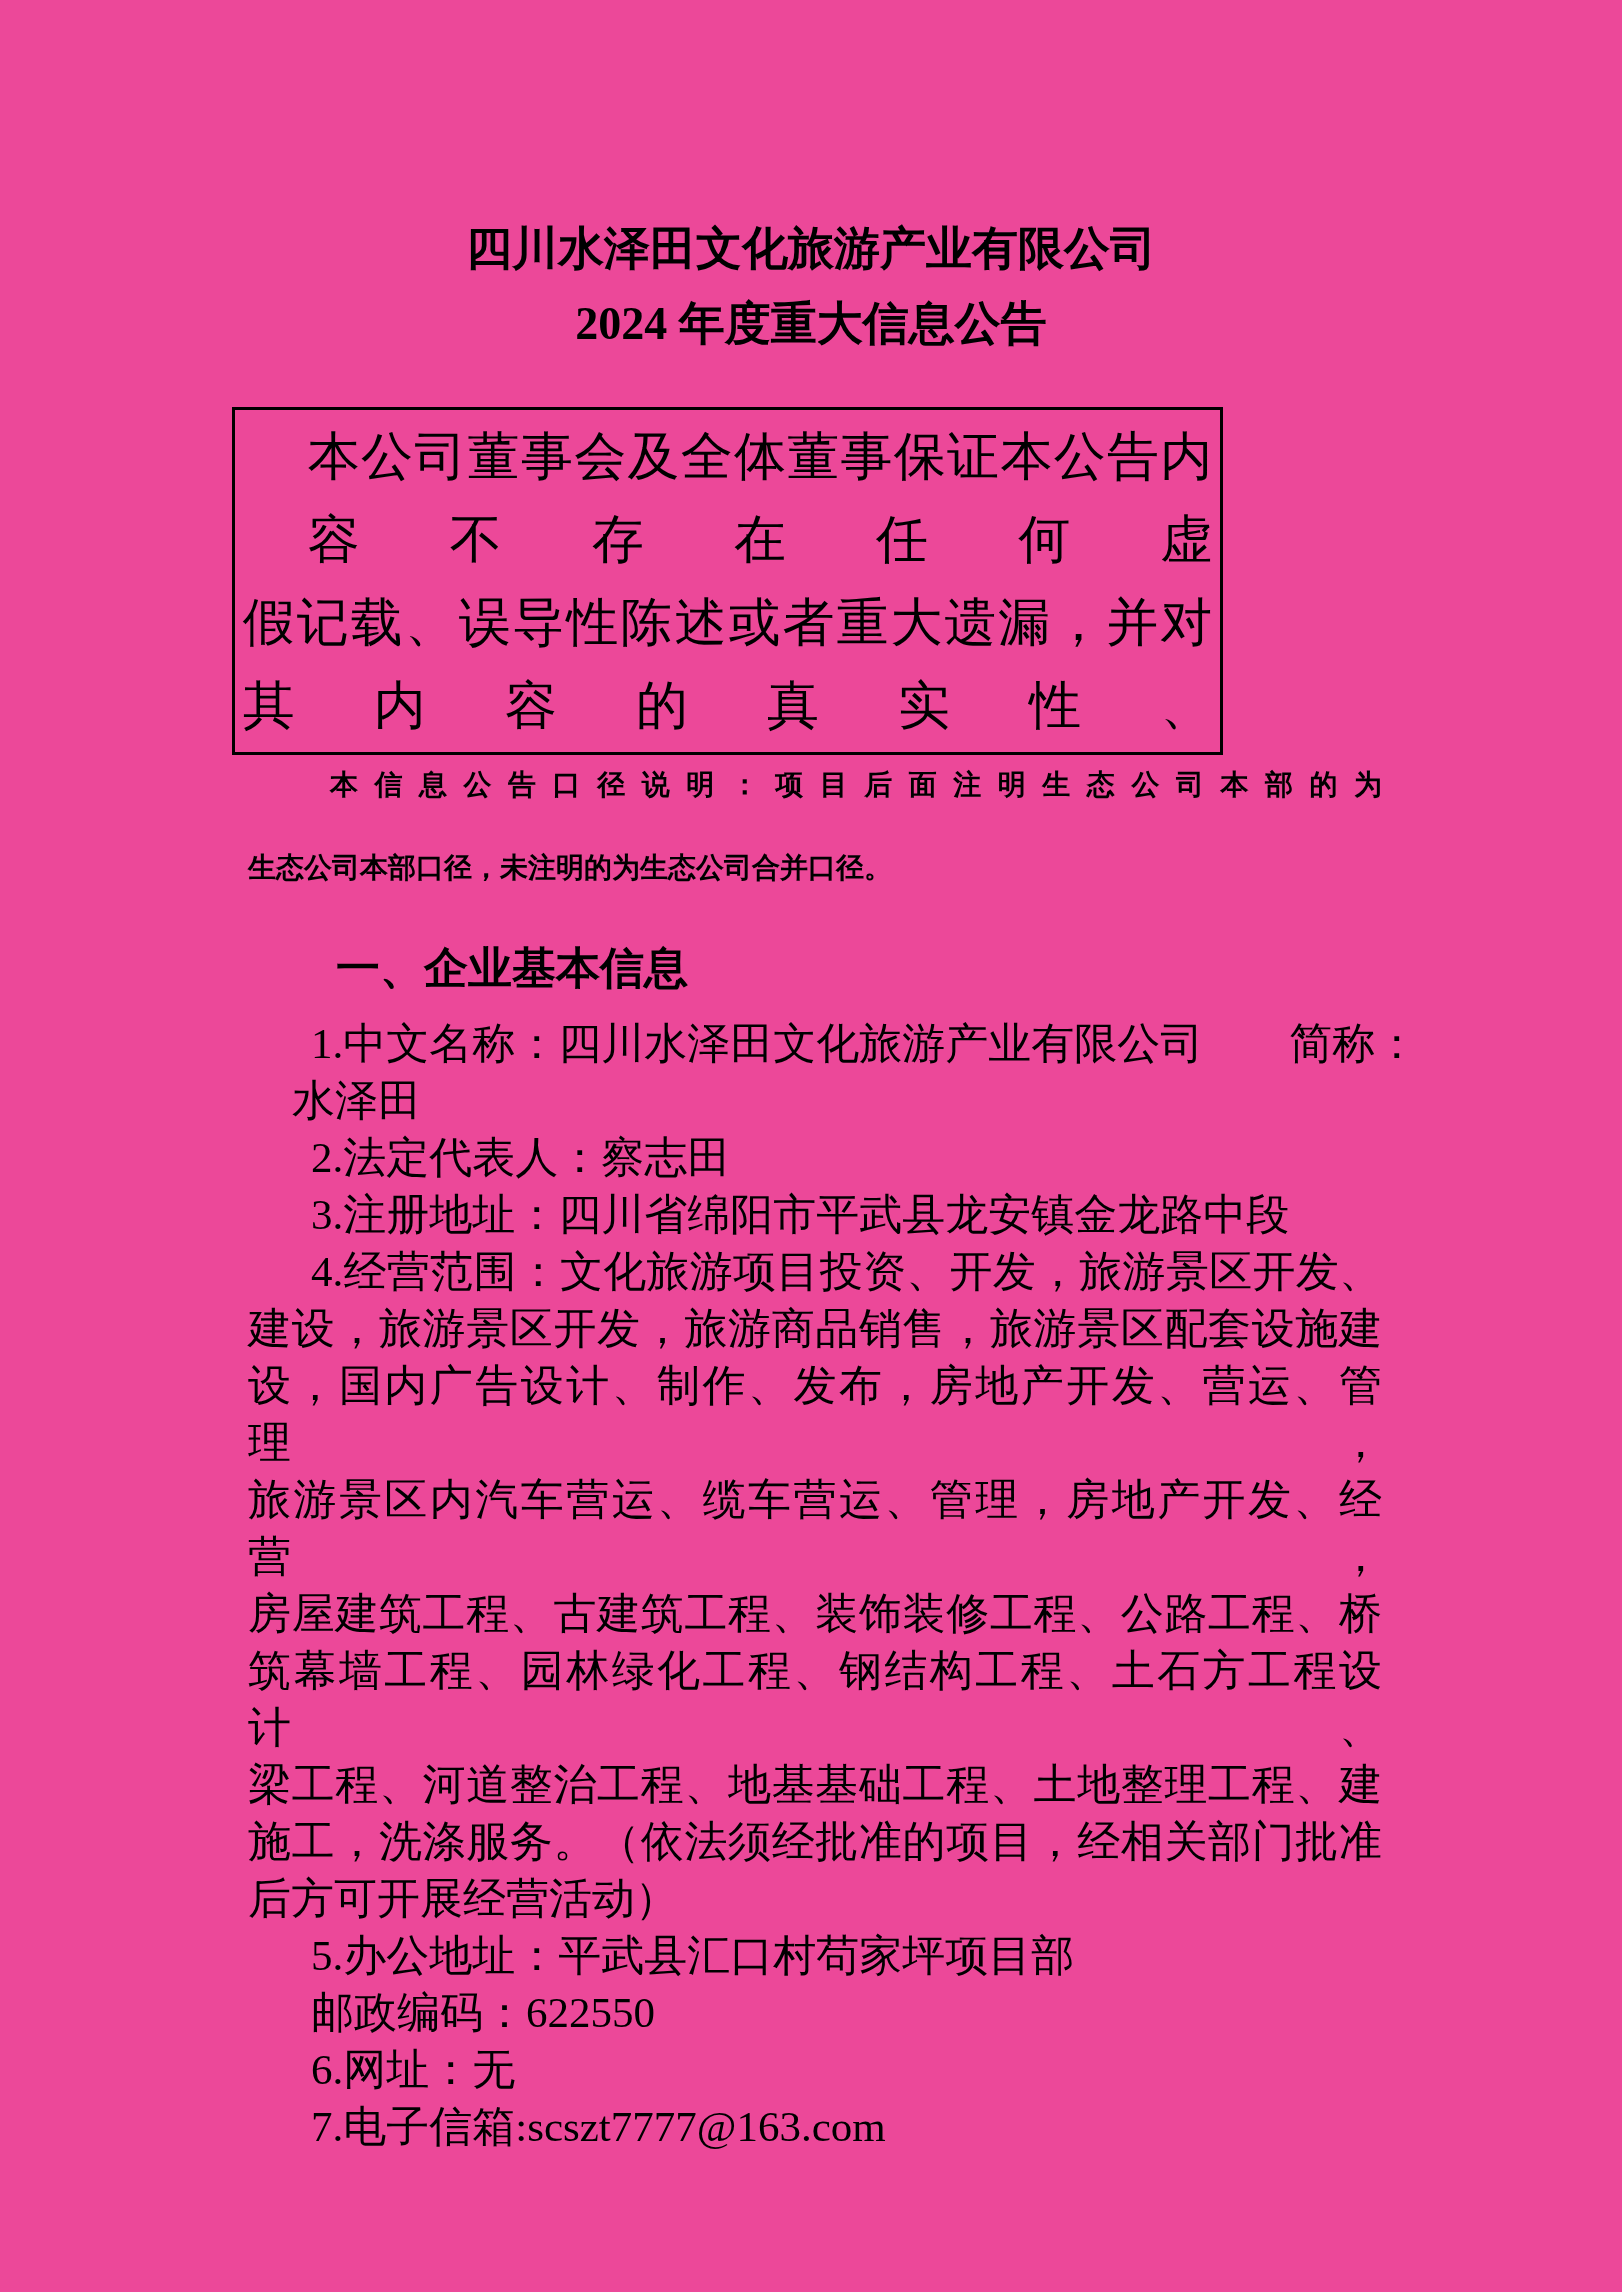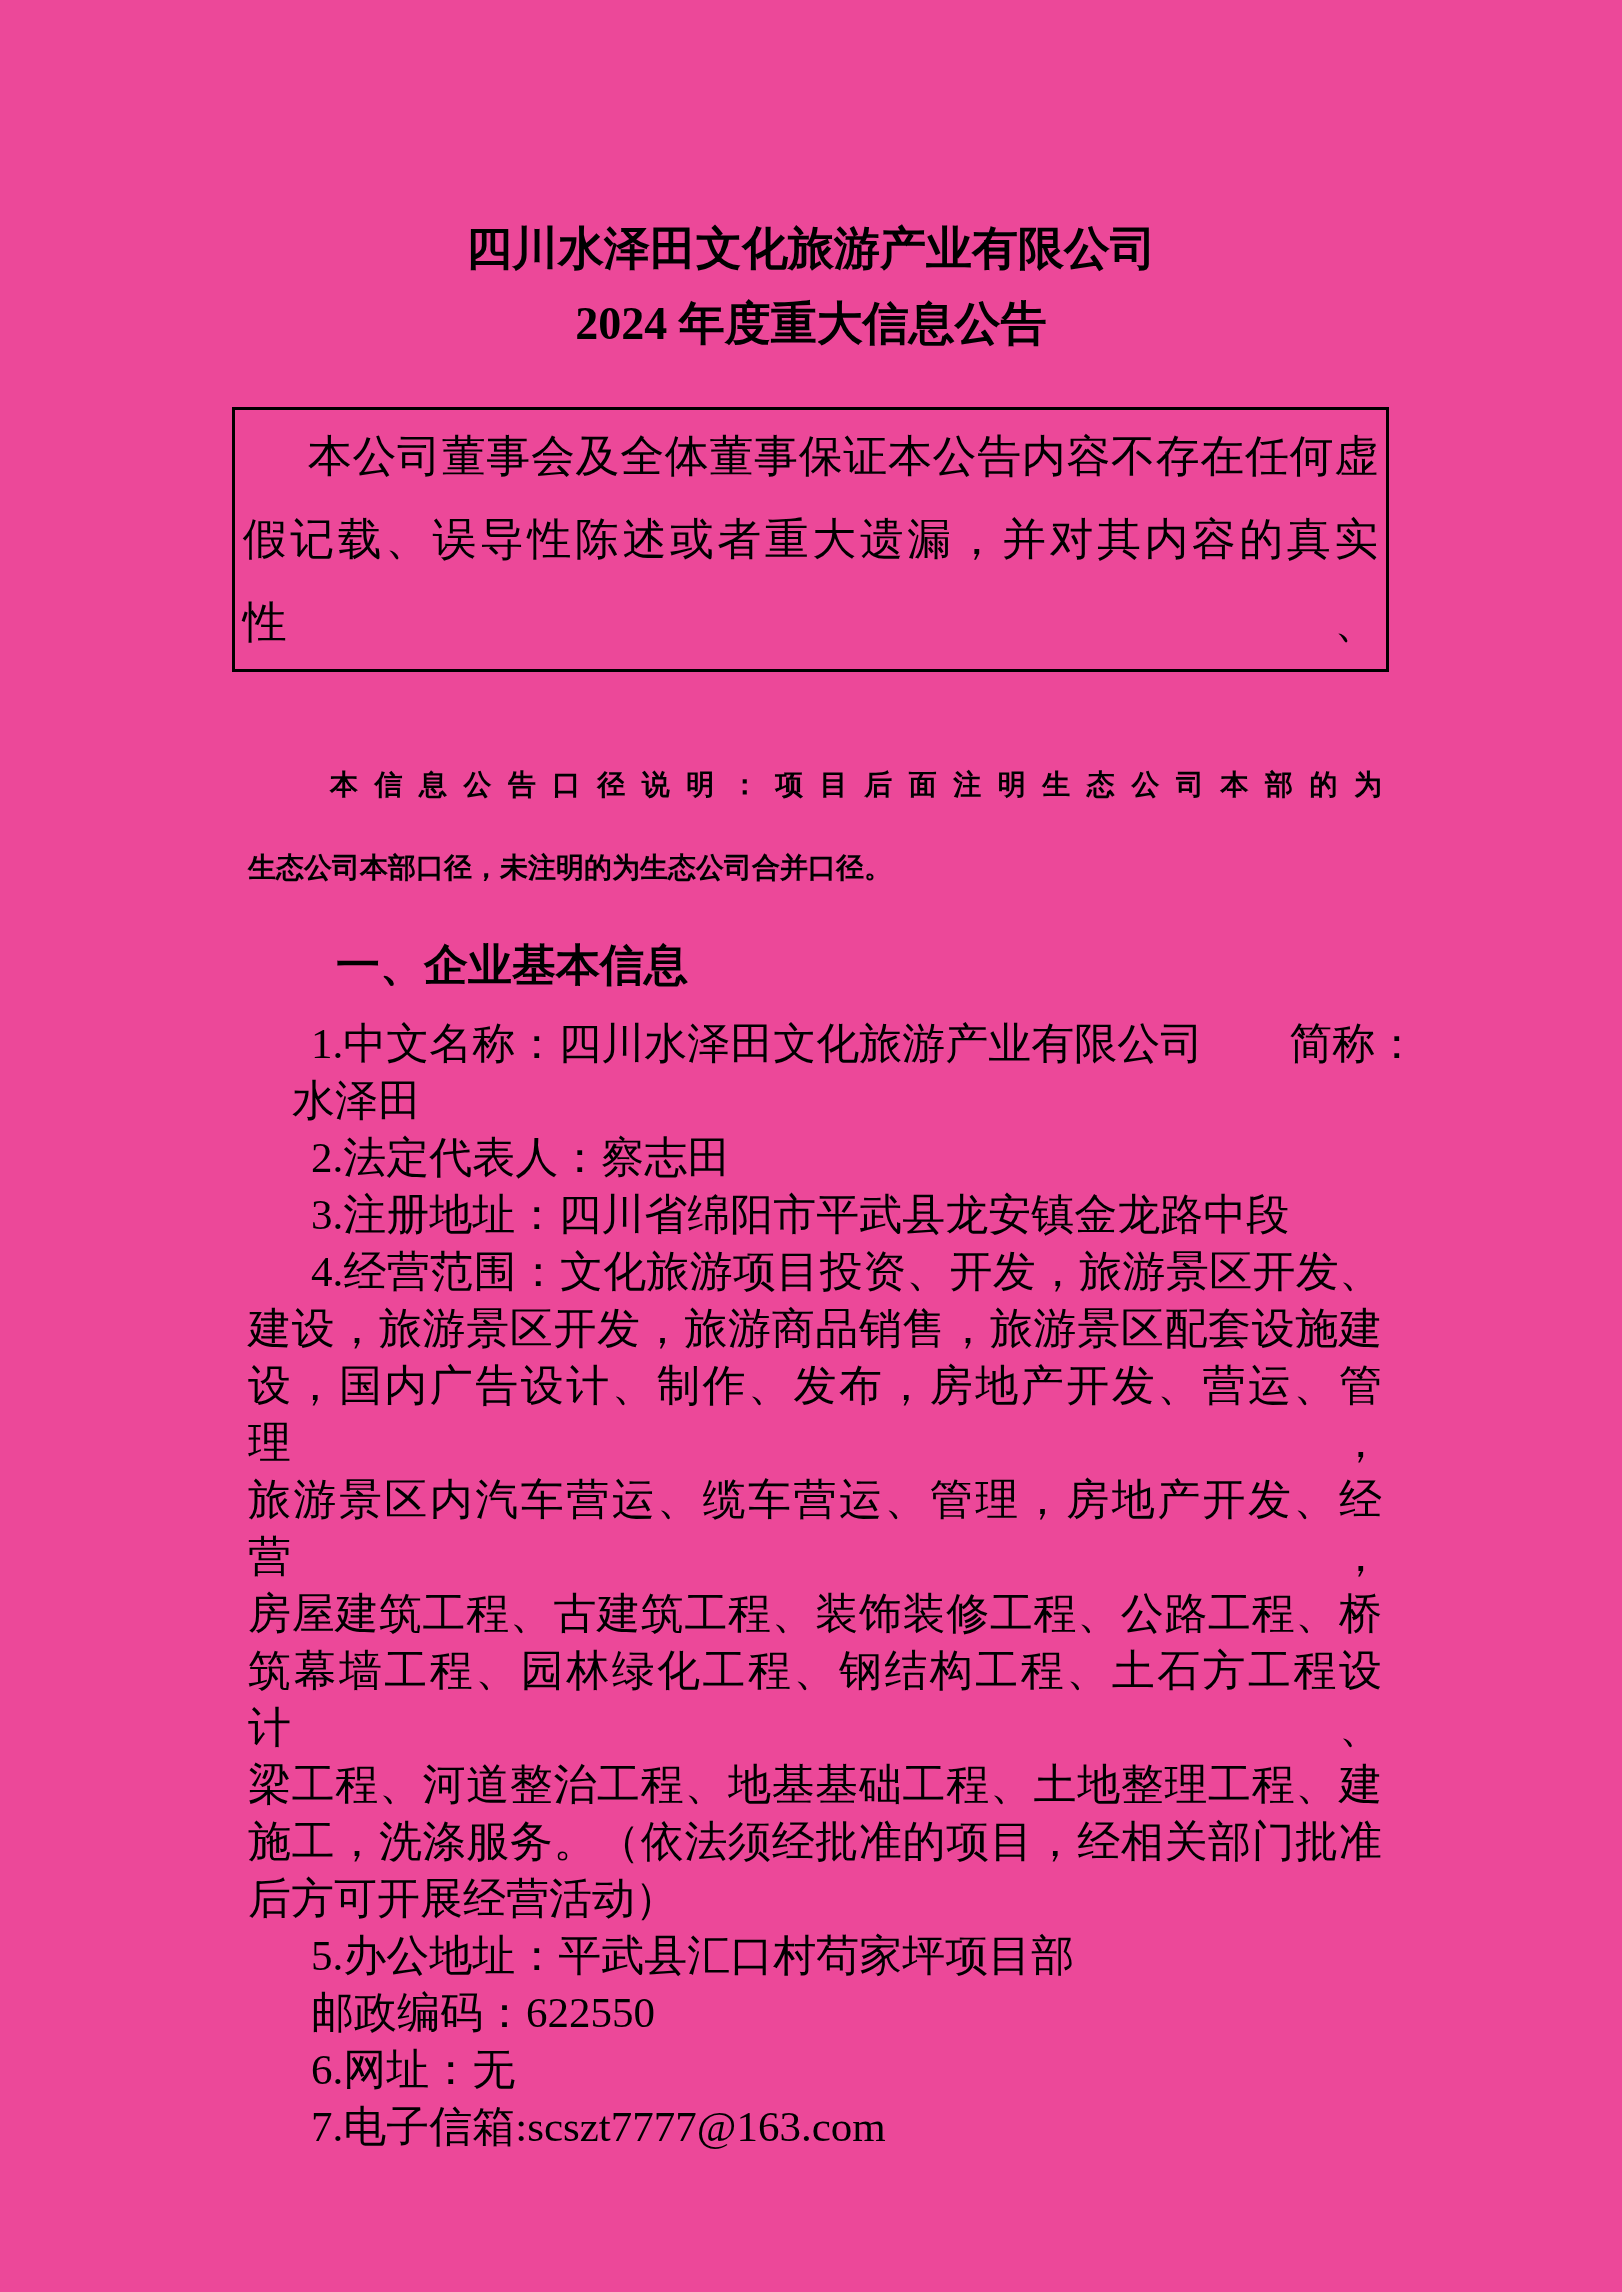--- a/index.html
+++ b/index.html
@@ -24,25 +24,25 @@
     line-height: 51px;
     white-space: nowrap;
   }
   #title-line1 { top: 223px; }
   #title-line2 { top: 298px; }
 
   .disclaimer-box {
     position: absolute;
     left: 232px;
     top: 407px;
-    width: 1157px;
+    width: 991px;
     box-sizing: border-box;
     border: 3.9px solid #000000;
     padding: 4.9px 7.8px 4.9px 7.8px;
-    font-size: 44px;
+    font-size: 52px;
     line-height: 83px;
   }
 
   .note {
     position: absolute;
     left: 248px;
     top: 743px;
     width: 1134px;
     font-weight: bold;
     font-size: 28px;
@@ -51,21 +51,20 @@
 
   .section-heading {
     position: absolute;
     left: 248px;
     top: 943px;
     padding-left: 88px;
     font-weight: bold;
     font-size: 44px;
     line-height: 51px;
     white-space: nowrap;
-    font-family: Liberation Mono, monospace;
   }
 
   .items {
     position: absolute;
     left: 248px;
     top: 1015px;
     width: 1134px;
     font-size: 43px;
     line-height: 57px;
   }

